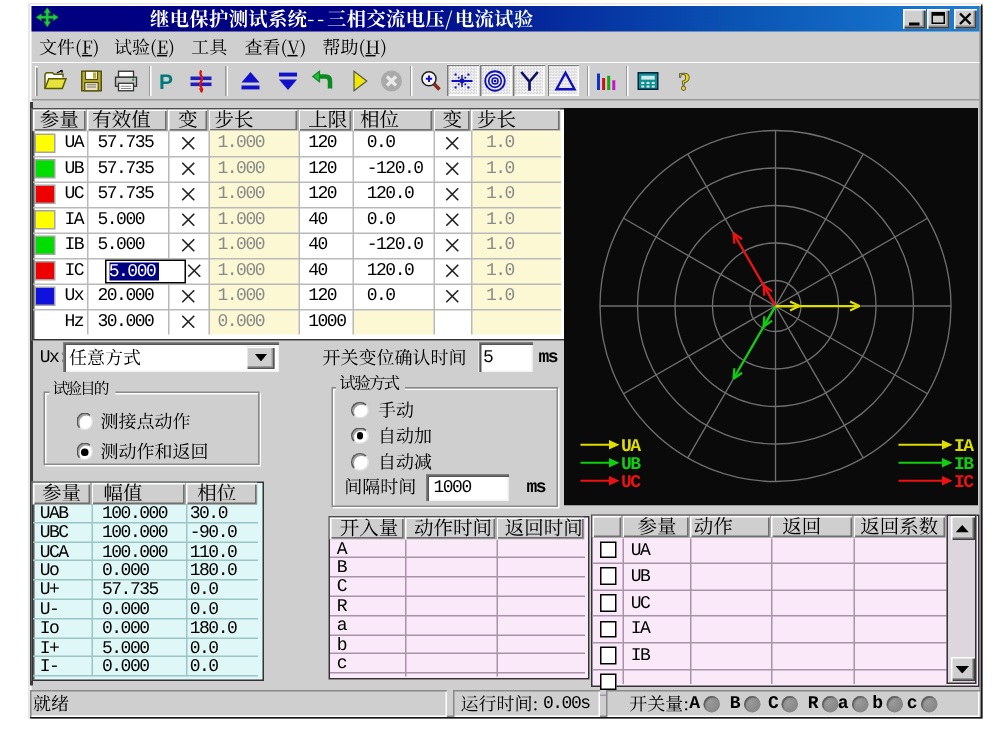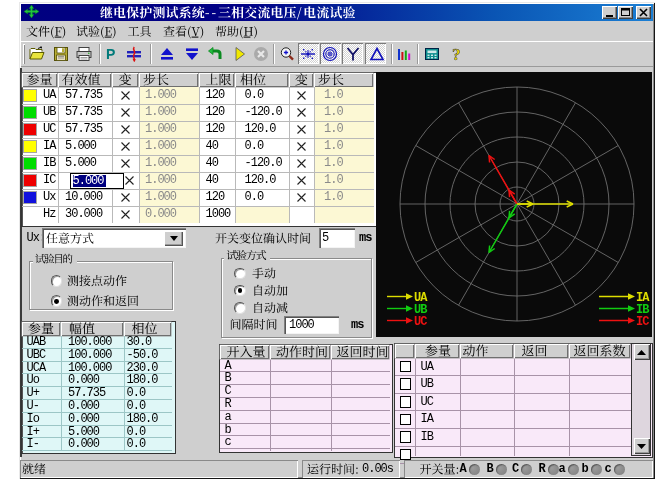--- a/index.html
+++ b/index.html
@@ -241,21 +241,21 @@
   </svg>
 <div class="mono" style="left:145px;top:172px;height:17px;line-height:17px;color:#8a8a8a;">1.000</div>
 <div class="mono" style="left:205.5px;top:172px;height:17px;line-height:17px;">40</div>
 <div class="mono" style="left:244.5px;top:172px;height:17px;line-height:17px;">120.0</div>
 <svg style="position:absolute;left:297px;top:176px" width="9" height="9" viewBox="0 0 9 9">
     <path d="M0.5 0.5 L8.5 8.5 M8.5 0.5 L0.5 8.5" stroke="#222" stroke-width="1.1"></path>
   </svg>
 <div class="mono" style="left:324px;top:172px;height:17px;line-height:17px;color:#8a8a8a;">1.0</div>
 <div style="left:24px;top:191.5px;width:11.5px;height:11.5px;background:#1111dd;box-shadow:0 0 0 1px rgba(90,90,90,.55);"></div>
 <div class="mono" style="left:43px;top:189px;height:17px;line-height:17px;">Ux</div>
-<div class="mono" style="left:65px;top:189px;height:17px;line-height:17px;">10.000</div>
+<div class="mono" style="left:65px;top:189px;height:17px;line-height:17px;">20.000</div>
 <svg style="position:absolute;left:121px;top:193px" width="9" height="9" viewBox="0 0 9 9">
     <path d="M0.5 0.5 L8.5 8.5 M8.5 0.5 L0.5 8.5" stroke="#222" stroke-width="1.1"></path>
   </svg>
 <div class="mono" style="left:145px;top:189px;height:17px;line-height:17px;color:#8a8a8a;">1.000</div>
 <div class="mono" style="left:205.5px;top:189px;height:17px;line-height:17px;">120</div>
 <div class="mono" style="left:244.5px;top:189px;height:17px;line-height:17px;">0.0</div>
 <svg style="position:absolute;left:297px;top:193px" width="9" height="9" viewBox="0 0 9 9">
     <path d="M0.5 0.5 L8.5 8.5 M8.5 0.5 L0.5 8.5" stroke="#222" stroke-width="1.1"></path>
   </svg>
 <div class="mono" style="left:324px;top:189px;height:17px;line-height:17px;color:#8a8a8a;">1.0</div>
@@ -299,25 +299,25 @@
 <div style="left:124px;top:322px;width:47px;height:13.5px;background:#cfcfcf;box-shadow:inset 1px 1px 0 #fff,inset -1px -1px 0 #6f6f6f,0 0 0 0.5px #9a9a9a;"></div>
 <div style="left:61px;top:336px;width:1px;height:115px;background:#9cc6c6;"></div>
 <div style="left:124px;top:336px;width:1px;height:115px;background:#9cc6c6;"></div>
 <div style="left:22px;top:347.8px;width:150px;height:1px;background:#9cc6c6;"></div>
 <div class="mono" style="left:26.5px;top:336.0px;height:12.8px;line-height:12.8px;">UAB</div>
 <div class="mono" style="left:68px;top:336.0px;height:12.8px;line-height:12.8px;">100.000</div>
 <div class="mono" style="left:126.5px;top:336.0px;height:30px;line-height:12.8px;text-align:right;">30.0</div>
 <div style="left:22px;top:360.6px;width:150px;height:1px;background:#9cc6c6;"></div>
 <div class="mono" style="left:26.5px;top:348.8px;height:12.8px;line-height:12.8px;">UBC</div>
 <div class="mono" style="left:68px;top:348.8px;height:12.8px;line-height:12.8px;">100.000</div>
-<div class="mono" style="left:126.5px;top:348.8px;height:12.8px;line-height:12.8px;">-50.0</div>
+<div class="mono" style="left:126.5px;top:348.8px;height:12.8px;line-height:12.8px;">-90.0</div>
 <div style="left:22px;top:373.40000000000003px;width:150px;height:1px;background:#9cc6c6;"></div>
 <div class="mono" style="left:26.5px;top:361.6px;height:12.8px;line-height:12.8px;">UCA</div>
 <div class="mono" style="left:68px;top:361.6px;height:12.8px;line-height:12.8px;">100.000</div>
-<div class="mono" style="left:126.5px;top:361.6px;height:12.8px;line-height:12.8px;">230.0</div>
+<div class="mono" style="left:126.5px;top:361.6px;height:12.8px;line-height:12.8px;">110.0</div>
 <div style="left:22px;top:386.2px;width:150px;height:1px;background:#9cc6c6;"></div>
 <div class="mono" style="left:26.5px;top:374.4px;height:12.8px;line-height:12.8px;">Uo</div>
 <div class="mono" style="left:68px;top:374.4px;height:12.8px;line-height:12.8px;">0.000</div>
 <div class="mono" style="left:126.5px;top:374.4px;height:12.8px;line-height:12.8px;">180.0</div>
 <div style="left:22px;top:399.0px;width:150px;height:1px;background:#9cc6c6;"></div>
 <div class="mono" style="left:26.5px;top:387.2px;height:12.8px;line-height:12.8px;">U+</div>
 <div class="mono" style="left:68px;top:387.2px;height:12.8px;line-height:12.8px;">57.735</div>
 <div class="mono" style="left:126.5px;top:387.2px;height:12.8px;line-height:12.8px;">0.0</div>
 <div style="left:22px;top:411.8px;width:150px;height:1px;background:#9cc6c6;"></div>
 <div class="mono" style="left:26.5px;top:400.0px;height:12.8px;line-height:12.8px;">U-</div>

